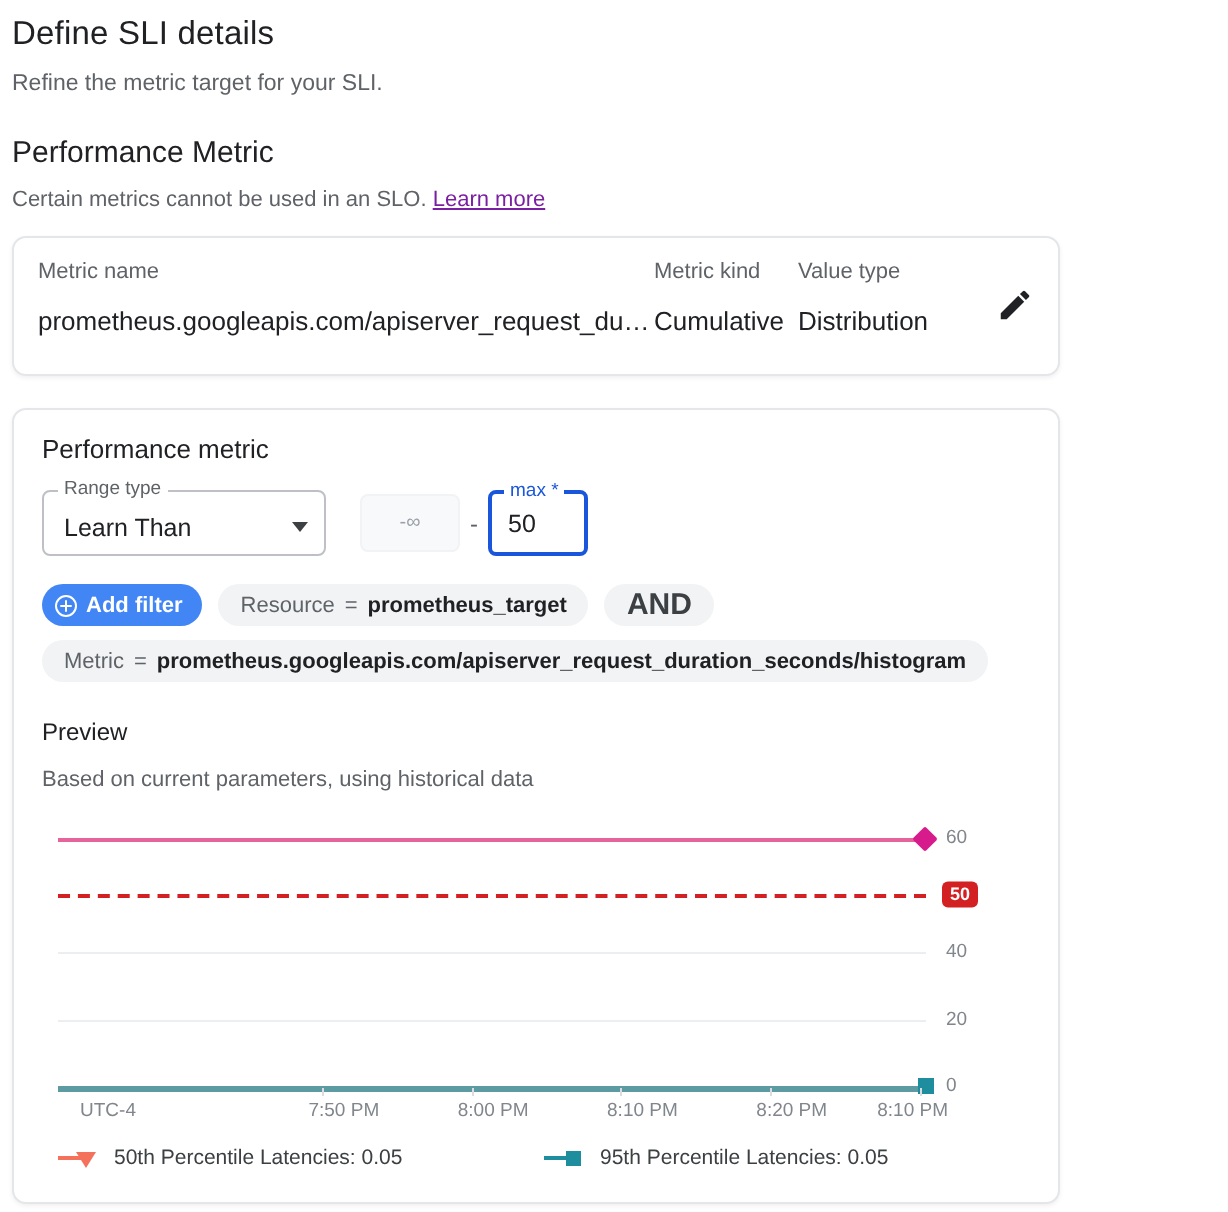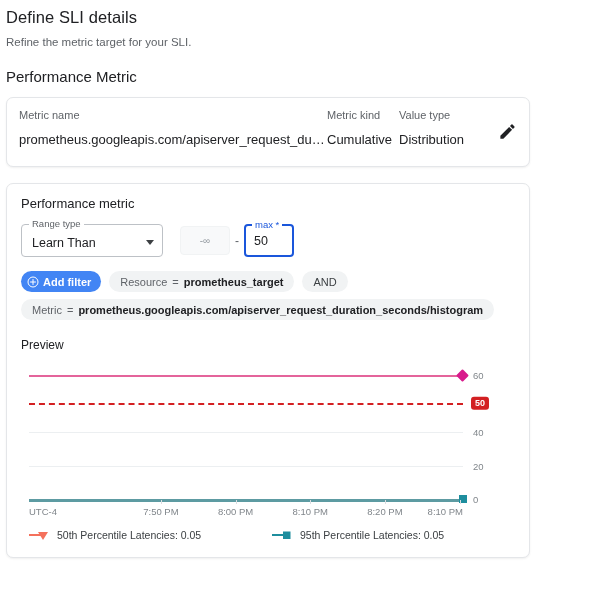--- a/index.html
+++ b/index.html
@@ -139,21 +139,21 @@
   .plus-ic { display:inline-flex; }
   .chip {
     display: inline-flex; align-items: center; gap: 5px;
     background: #f1f3f4; border-radius: 11px; height: 21px;
     padding: 0 11px; font-size: 11px; color: #3c4043;
     white-space: nowrap; cursor: pointer;
   }
   .chip .k { color: #5f6368; }
   .chip .eq { color: #5f6368; }
   .chip .v { color: #202124; font-weight: 700; }
-  .chip-plain { font-size: 11px; color: #3c4043; }
+  .chip-plain { font-size: 15px; color: #3c4043; font-weight: bold; }
   .filters-row2 { margin-top: 7px; }
 
   
   .pv-title { font-size: 12px; color: #202124; margin-top: 18px; }
   .pv-desc { font-size: 11px; color: #5f6368; margin-top: 11px; }
 
   .chart-wrap {
     position: relative;
     margin-top: 12px;
     height: 158px;
@@ -195,21 +195,21 @@
     position: absolute; right: 0; top: 0; bottom: 22px; width: 52px;
   }
   .xaxis {
     position: absolute; left: 8px; right: 52px; bottom: 0; height: 22px;
   }
   .xtick {
     position: absolute; top: 0; width: 1px; height: 4px; background: #dadce0;
   }
   .xlab {
     position: absolute; top: 6px; font-size: 9.5px; color: #80868b;
-    white-space: nowrap; transform: translateX(-50%);
+    white-space: nowrap; transform: translateX(-50%); margin-left: 11px;
   }
   .xlab.first { transform: none; left: 0 !important; }
   .xlab.last { transform: translateX(-100%); }
 
   
   .legend {
     display: flex; flex-wrap: wrap;
     margin-top: 4px;
     padding-left: 8px;
   }
@@ -225,20 +225,21 @@
 </style>
 </head>
 <body>
 
 <div class="page">
 
   <div class="h1">Define SLI details</div>
   <div class="sub">Refine the metric target for your SLI.</div>
 
   <div class="h2">Performance Metric</div>
+  <div class="sub2"><span>Certain metrics cannot be used in an SLO.</span> <a href="#">Learn more</a></div>
 
   <div class="card card-metric">
     <div class="metric-row">
       <div class="col-name">
         <div class="fld-label">Metric name</div>
         <div class="fld-val">prometheus.googleapis.com/apiserver_request_duration_seconds/histog…</div>
       </div>
       <div class="col-kind">
         <div class="fld-label">Metric kind</div>
         <div class="fld-val">Cumulative</div>
@@ -305,20 +306,21 @@
 
     <div class="filters filters-row2">
       <span class="chip">
         <span class="k">Metric</span>
         <span class="eq">=</span>
         <span class="v">prometheus.googleapis.com/apiserver_request_duration_seconds/histogram</span>
       </span>
     </div>
 
     <div class="pv-title">Preview</div>
+    <div class="pv-desc">Based on current parameters, using historical data</div>
 
     <div class="chart-wrap">
       <div class="chart-plot">
 
         <div class="gridline" style="top:50.0%"></div>
         <div class="gridline" style="top:75.0%"></div>
 
         <div class="series-line line-99" style="top:8%"></div>
 
         <div class="series-line thresh-line" style="top:29%"></div>

